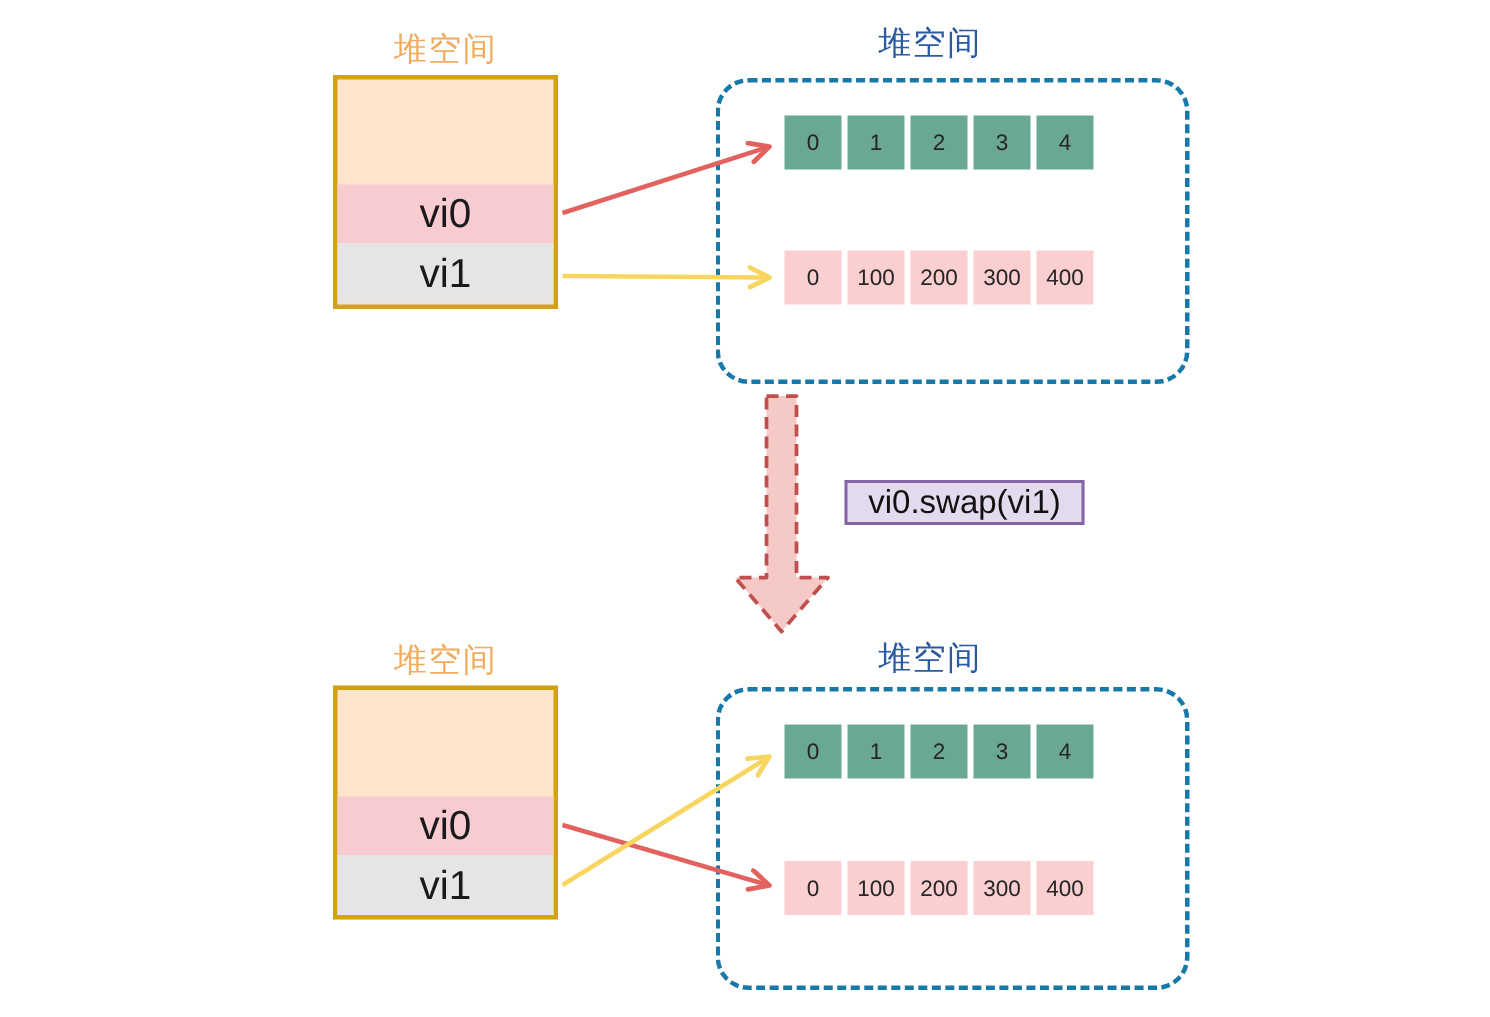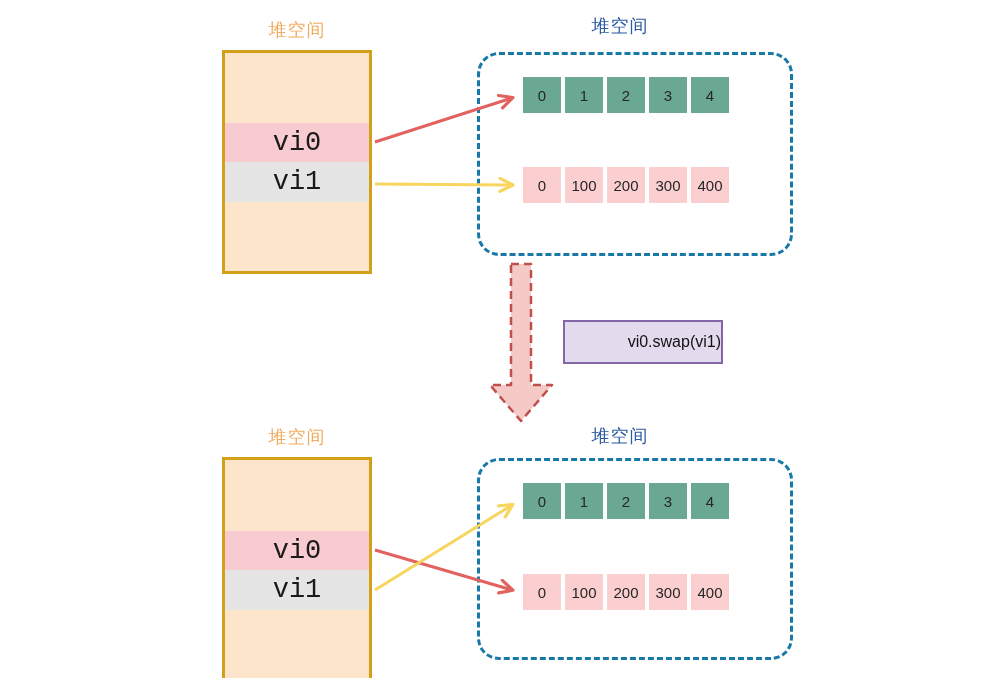--- a/index.html
+++ b/index.html
@@ -1,48 +1,48 @@
 <!DOCTYPE html>
 <html><head>
 <meta charset="utf-8">
 <style>
   html,body{margin:0;padding:0;background:#ffffff;}
   .canvas{
     position:relative;width:993px;height:678px;background:#ffffff;overflow:hidden;
     font-family:"Liberation Sans","DejaVu Sans",sans-serif;
   }
-  .mem-label{position:absolute;text-align:center;font-size:18px;letter-spacing:1px;}
+  .mem-label{position:absolute;text-align:center;font-size:22px;letter-spacing:1px;}
   .stack-label{color:#f0ad62;}
   .heap-label{color:#2b5aa0;}
   .stack-box{
-    position:absolute;width:150px;height:224px;background:#fde5cb;
-    border:3px solid #d4a017;box-sizing:border-box;font-family:Liberation Mono, monospace;
+    position:absolute;width:150px;height:156px;background:#fde5cb;
+    border:3px solid #d4a017;box-sizing:border-box;
   }
   .var-row{
     position:absolute;left:0;right:0;display:flex;align-items:center;justify-content:center;
     font-size:27px;color:#1a1a1a;
   }
   .vi0-row{background:#f8cbd1;}
   .vi1-row{background:#e5e5e5;}
   .heap-box{
     position:absolute;width:316px;border:3px dashed #1878a8;border-radius:22px;
     box-sizing:border-box;background:transparent;
   }
   .array{position:absolute;display:flex;gap:4px;}
   .cell{
     width:38px;height:36px;display:flex;align-items:center;justify-content:center;
     font-size:15px;color:#262626;
   }
   .cell-green{background:#6aa893;}
   .cell-pink{background:#fbcfd0;}
   .arrow-layer{position:absolute;left:0;top:0;pointer-events:none;}
   .op-box{
-    position:absolute;left:563px;top:320px;width:160px;height:44px;
+    position:absolute;left:563px;top:320px;width:160px;height:30px;
     background:#e3daee;border:2px solid #8465a5;box-sizing:border-box;
-    display:flex;align-items:center;justify-content:flex-end;font-size:16px;color:#111111;
+    display:flex;align-items:center;justify-content:center;font-size:22px;color:#111111;
   }
 </style>
 </head>
 <body>
 
 <div class="canvas">
 
   <div class="mem-label stack-label" style="left:222px;top:18px;width:150px;">堆空间</div>
 
   <div class="stack-box" style="left:222px;top:50px;">

